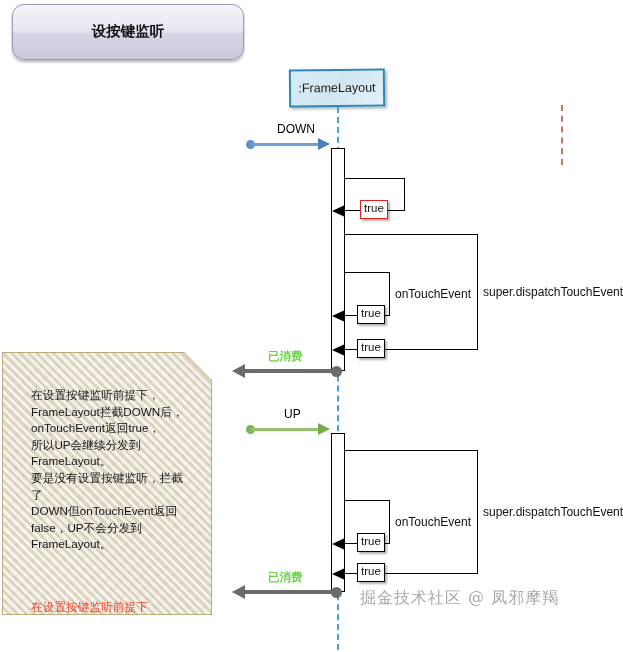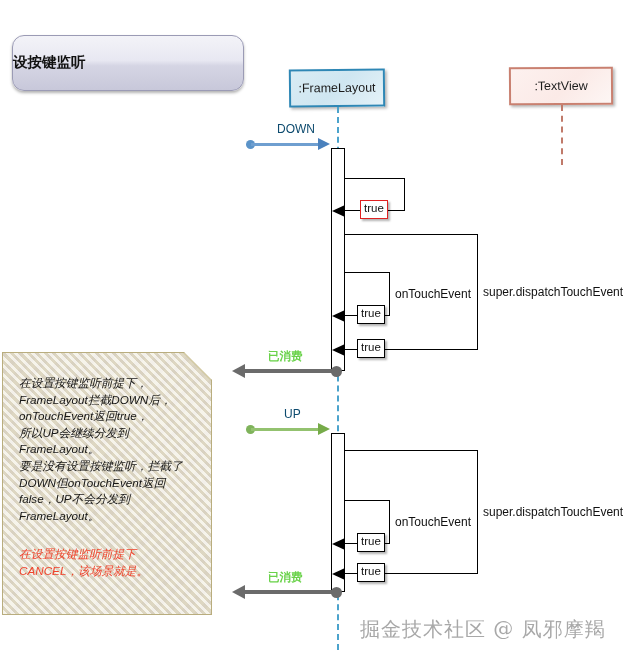--- a/index.html
+++ b/index.html
@@ -21,24 +21,24 @@
     position: absolute;
     left: 12px;
     top: 4px;
     width: 232px;
     height: 56px;
     border-radius: 12px;
     border: 1px solid #9b9bb5;
     background: linear-gradient(to bottom, #f3f3f8 0%, #e8e8f2 45%, #d5d5e4 55%, #c8c8da 100%);
     box-shadow: 0 2px 3px rgba(0,0,0,0.30);
     display: flex;
-    flex-direction: row;
+    flex-direction: column;
     align-items: center;
-    box-sizing: border-box;
-    margin-top: 31px;
+    justify-content: center;
+    box-sizing: border-box;
   }
   #title-banner .tline {
     font-size: 14.5px;
     font-weight: bold;
     color: #111;
     line-height: 1.35;
     white-space: nowrap;
   }
 
   
@@ -115,21 +115,21 @@
   .evt-arrow .head {
     position: absolute; top: 1px;
     width: 0; height: 0;
     border-top: 6.5px solid transparent;
     border-bottom: 6.5px solid transparent;
   }
   .evt-arrow .lbl {
     position: absolute;
     top: -15px;
     font-size: 12px;
-    color: #0c4a6e;
+    color: #000000;
     white-space: nowrap;
   }
   #arrow-down { left: 246px; top: 137px; width: 86px; }
   #arrow-down .dot { background: #5b93c8; }
   #arrow-down .shaft { width: 72px; background: #6f9fd0; }
   #arrow-down .head { left: 72px; border-left: 12px solid #4a81bd; }
   #arrow-down .lbl { left: 31px; }
 
   #arrow-up { left: 246px; top: 422px; width: 86px; }
   #arrow-up .dot { background: #7fb35b; }
@@ -248,53 +248,49 @@
     width: 0; height: 0;
     border-left: 28px solid transparent;
     border-top: 28px solid #d8cfa8;
     filter: brightness(0.97);
   }
   .note-par {
     position: relative;
     font-size: 11.7px;
     line-height: 1.42;
     white-space: pre-line;
-    margin: 0;
-    font-style: italic;
+    margin: 12px;
   }
   .note-par.black { color: #161616; }
   .note-par.red { color: #f0432c; }
   .note-gap { height: 11px; }
 
   
   #watermark {
     position: absolute;
     left: 360px;
-    top: 616px;
-    font-size: 20px;
+    top: 588px;
+    font-size: 16px;
     color: #a8a8a8;
     white-space: nowrap;
     letter-spacing: 1px;
     font-family: "DejaVu Serif", "Liberation Serif", serif;
   }
 </style>
 </head>
 <body>
 
 <div id="root">
 
   <div id="title-banner">
     <div class="tline">设按键监听</div>
   </div>
 
   <div class="lifeline-head" id="head-framelayout">
     <span>:FrameLayout</span>
-  </div>
-  <div class="lifeline-head" id="head-textview">
-    <span>:TextView</span>
   </div>
 
   <div class="lifeline" id="lifeline-framelayout"></div>
   <div class="lifeline" id="lifeline-textview"></div>
 
   <div class="activation" id="activation-down"></div>
   <div class="activation" id="activation-up"></div>
 
   <div class="evt-arrow" id="arrow-down">
     <span class="dot"></span>

